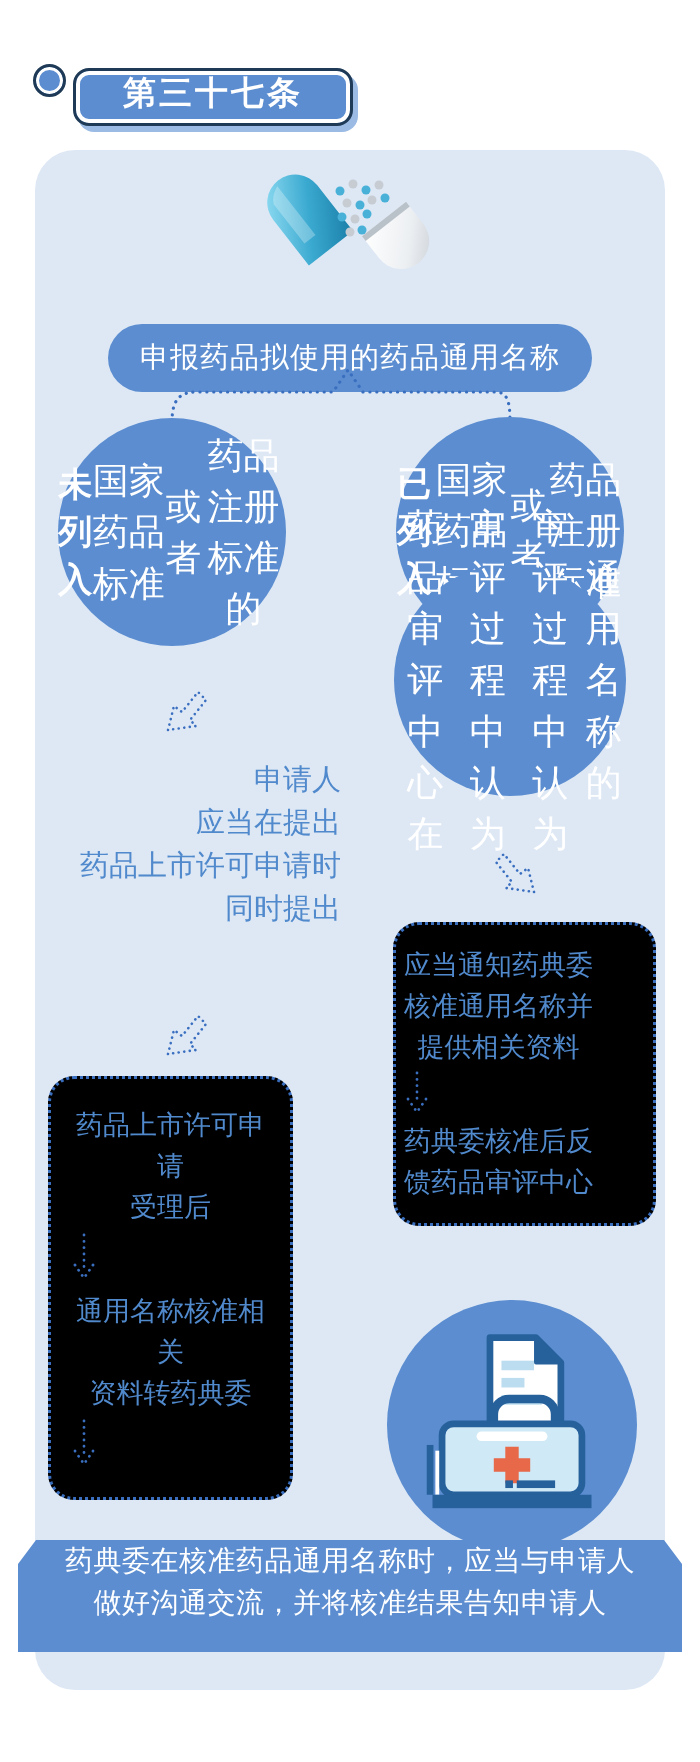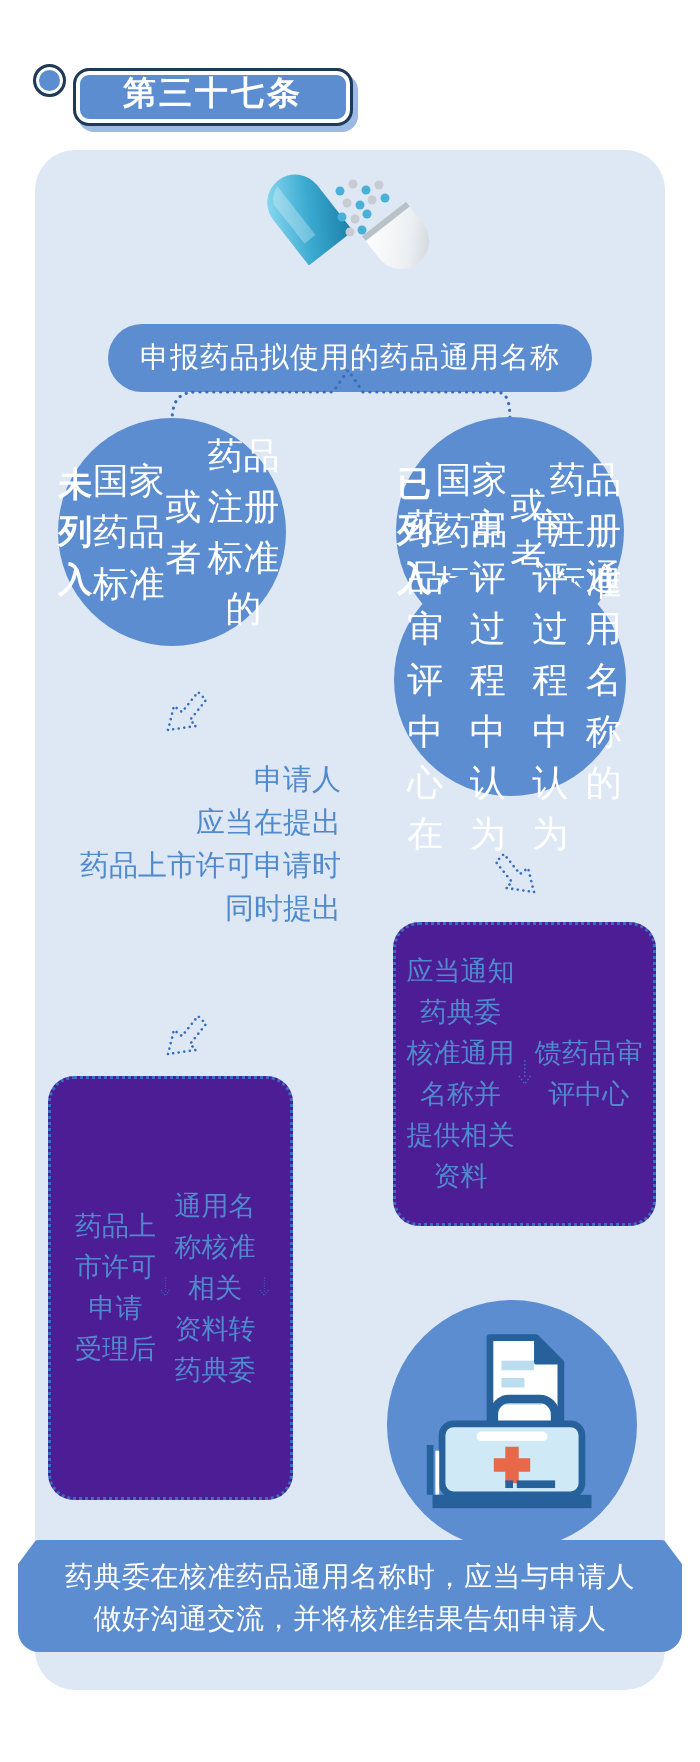--- a/index.html
+++ b/index.html
@@ -24,33 +24,33 @@
           display:flex; align-items:center; justify-content:center; text-align:center; }
   .circle.c-left { left:58px; top:418px; width:228px; height:228px; }
   .circle.c-right-top { left:396px; top:417px; width:228px; height:228px; }
   .circle.c-right-bottom { left:394px; top:564px; width:232px; height:232px; }
   .circle .title { font-size:34px; font-weight:bold; line-height:1.4; }
   .circle .line { font-size:36px; line-height:1.42; }
   .cursor-arrow { position:absolute; }
   .flip { transform:scaleX(-1); }
   .note { position:absolute; left:17px; top:758px; width:324px; text-align:right;
           color:#5089cc; font-size:29px; line-height:43px; }
-  .dashed-box { position:absolute; background:#4c1d95; border:3px dotted #3a6fc0; border-radius:26px;
-          display:flex; flex-direction:row; align-items:center; justify-content:space-between;
+  .dashed-box { position:absolute; background:#000000; border:3px dotted #3a6fc0; border-radius:26px;
+          display:flex; flex-direction:column; align-items:flex-start; justify-content:space-between;
           text-align:center; color:#5089cc; }
   .dashed-box.b-left { left:48px; top:1076px; width:245px; height:424px; padding:26px 20px; }
   .dashed-box.b-right { left:393px; top:922px; width:263px; height:304px; padding:20px 8px; }
   .step { font-size:27px; line-height:41px; }
   .kit-circle { position:absolute; left:387px; top:1300px; width:250px; height:250px; border-radius:50%;
           background:#5b8dd0; display:flex; justify-content:center; overflow:hidden; }
   .kit-svg { margin-top:26px; }
   .ribbon { position:absolute; left:18px; top:1540px; width:664px; height:112px; background:#5b8dd0;
           clip-path:polygon(0 24px,18px 0,646px 0,664px 24px,664px 112px,0 112px);
-          color:#ffffff; text-align:center; font-size:28px; line-height:42px; padding-top:16px;
-          letter-spacing:0.5px;border-radius:21px; }
+          color:#ffffff; text-align:center; font-size:28px; line-height:42px; 
+          letter-spacing:0.5px; }
 </style>
 </head>
 <body>
 
 <div class="page">
 
   <div class="card"></div>
 
   <div class="accent-dot"></div>
 
@@ -161,20 +161,21 @@
   <div class="dashed-box b-right">
     <div class="step">
       <div>应当通知药典委</div>
       <div>核准通用名称并</div>
       <div>提供相关资料</div>
     </div>
     <svg width="26" height="48" viewBox="0 0 26 48">
       <path d="M13,2 V32 M4,28 L13,41 L22,28" fill="none" stroke="#3a6fc0" stroke-width="2.8" stroke-linecap="round" stroke-linejoin="round" stroke-dasharray="0.1 6.2"></path>
     </svg>
     <div class="step">
+      <div>药典委核准后反</div>
       <div>馈药品审评中心</div>
     </div>
   </div>
 
   <div class="kit-circle">
     <svg class="kit-svg" width="182" height="190" viewBox="0 0 190 190">
       <path d="M72,8 h48 l26,26 v76 h-74 z" fill="#ffffff" stroke="#27619b" stroke-width="7" stroke-linejoin="round"></path>
       <path d="M120,8 l26,26 h-26 z" fill="#27619b" stroke="#27619b" stroke-width="4" stroke-linejoin="round"></path>
       <rect x="84" y="32" width="34" height="10" fill="#bcdcef"></rect>
       <rect x="84" y="50" width="24" height="10" fill="#bcdcef"></rect>

